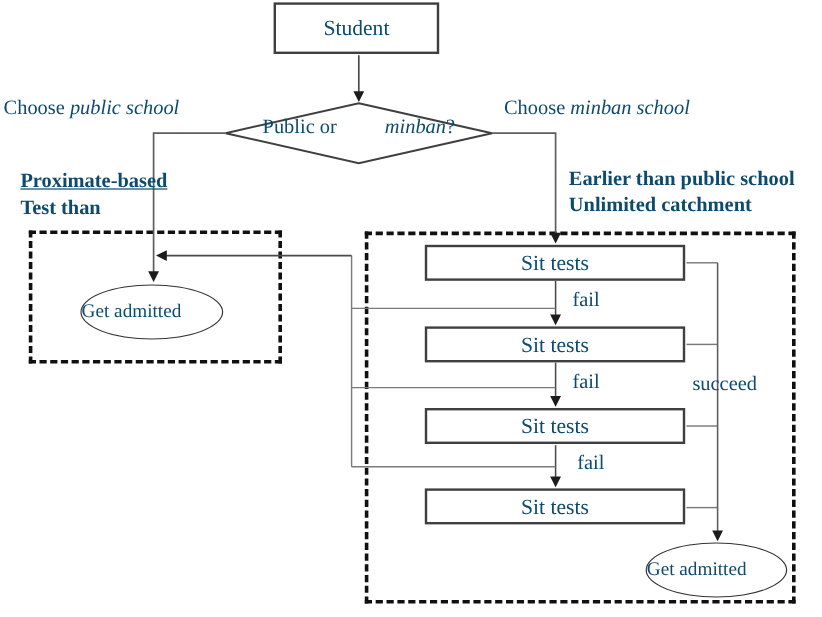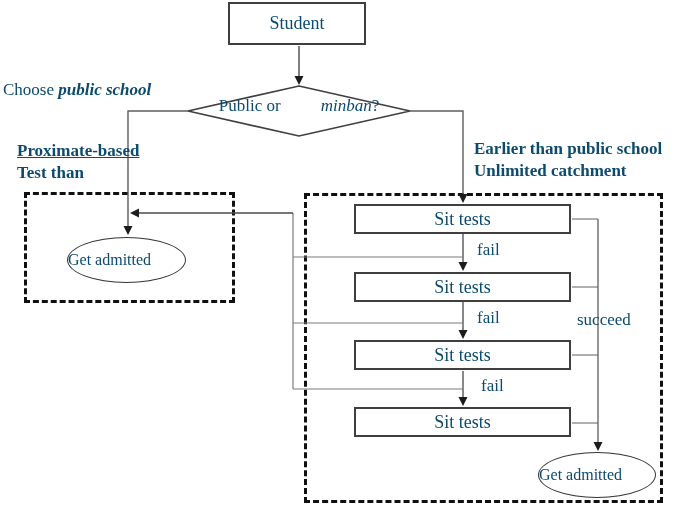--- a/index.html
+++ b/index.html
@@ -2,21 +2,21 @@
 <html><head>
 <meta charset="utf-8">
 <style>
   html,body{margin:0;padding:0;background:#fff;}
   #canvas{
     position:relative;width:685px;height:514px;background:#fff;overflow:hidden;
     font-family:"Liberation Serif","DejaVu Serif",serif;color:#0c4a6e;
   }
   .lbl{position:absolute;font-size:17px;line-height:20px;white-space:nowrap;z-index:6;}
   .b{font-weight:bold;}
-  .bi{font-weight:bold;font-style:italic;margin-top:12px;}
+  .bi{font-weight:normal;font-style:italic;margin-top:12px;}
   .it{font-style:italic;margin-left:40px;}
   .node{
     position:absolute;background:#fff;border:2px solid #3f3f3f;
     display:flex;align-items:center;justify-content:center;
     font-size:18px;z-index:4;box-sizing:border-box;
   }
   .ellipse{
     position:absolute;background:#fff;border:1.6px solid #343434;border-radius:50%;
     display:flex;align-items:center;justify-content:flex-start;font-size:16px;z-index:4;box-sizing:border-box;
   }
@@ -98,20 +98,23 @@
   <div class="ellipse" style="left:67px;top:237px;width:119px;height:46px;">
     <span>Get admitted</span>
   </div>
   <div class="ellipse" style="left:538px;top:452px;width:118px;height:46px;">
     <span>Get admitted</span>
   </div>
 
   <div class="lbl" style="left:3px;top:80px;">
     <span>Choose </span><span class="bi">public school</span>
   </div>
+  <div class="lbl" style="left:420px;top:80px;">
+    <span>Choose </span><span class="bi">minban school</span>
+  </div>
 
   <div class="lbl b" style="left:17px;top:141px;text-decoration:underline;">Proximate-based</div>
   <div class="lbl b" style="left:17px;top:163px;">Test than</div>
 
   <div class="lbl b" style="left:474px;top:139px;text-align:center;">Earlier than public school</div>
   <div class="lbl b" style="left:474px;top:161px;text-align:center;">Unlimited catchment</div>
 
   <div class="lbl" style="left:477px;top:240px;">fail</div>
   <div class="lbl" style="left:477px;top:308px;">fail</div>
   <div class="lbl" style="left:481px;top:376px;">fail</div>

